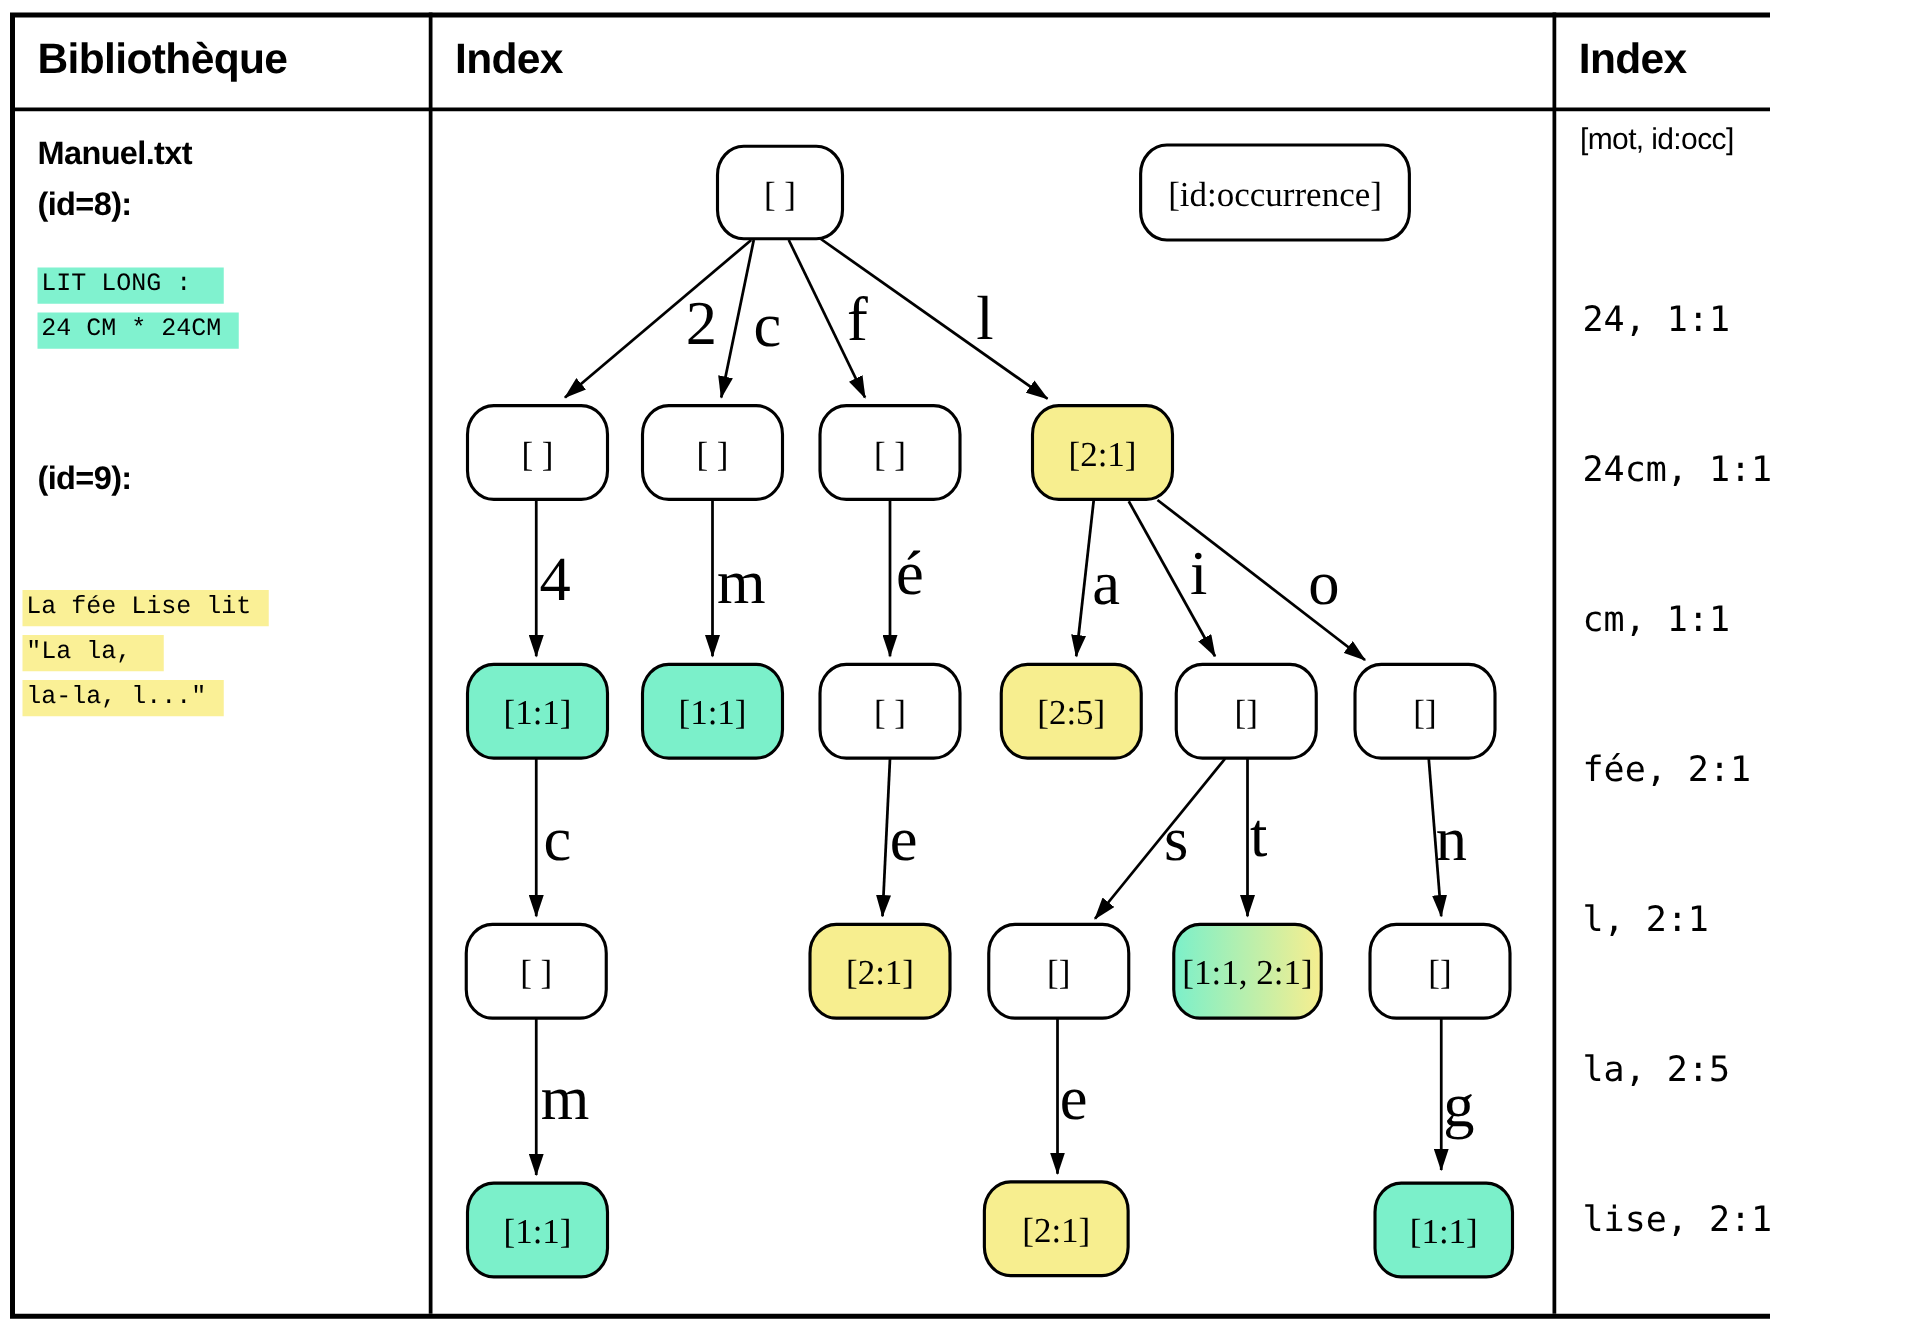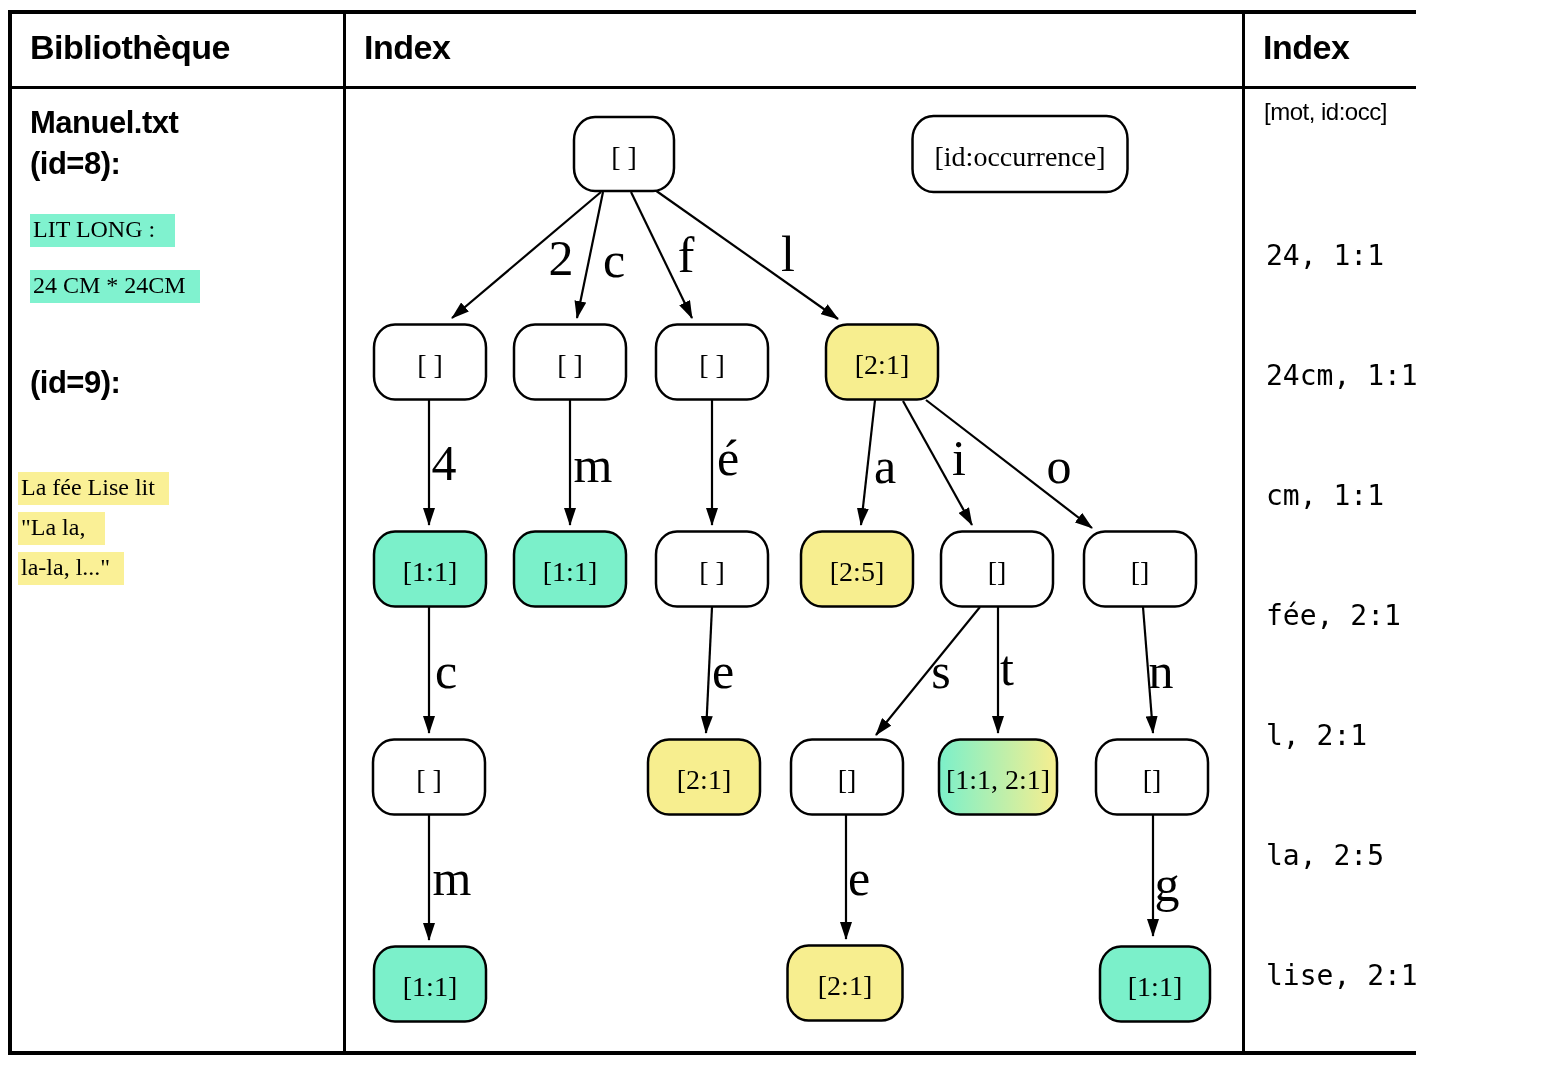--- a/index.html
+++ b/index.html
@@ -2,22 +2,22 @@
 <html><head>
 <meta charset="utf-8">
 <style>
   html,body{margin:0;padding:0;background:#fff;}
   .page{position:relative;width:1416px;height:1065px;background:#fff;overflow:hidden;
         font-family:"Liberation Sans",sans-serif;color:#000;}
   .frame{position:absolute;left:8px;top:10px;width:1521px;height:1037px;border:4px solid #000;}
   .vsep{position:absolute;top:10px;height:1041px;width:3px;background:#000;}
   .hsep{position:absolute;left:8px;top:86px;width:1525px;height:3px;background:#000;}
   .colhead{position:absolute;top:28px;font-size:34px;font-weight:bold;letter-spacing:-0.5px;}
-  .doc-title{position:absolute;font-size:31px;font-weight:bold;line-height:41px;letter-spacing:-0.5px;}
-  .code{position:absolute;font-family:Liberation Serif, serif;font-size:24px;}
+  .doc-title{position:absolute;font-size:26px;font-weight:bold;line-height:41px;letter-spacing:-0.5px;}
+  .code{position:absolute;font-family:Liberation Mono, monospace;font-size:20px;}
   .code .hl-line{display:block;margin-bottom:7px;}
   .code .hl-line span{display:inline-block;white-space:pre;padding:2px 14px 4px 3px;}
   .idx-format{position:absolute;left:1264px;top:98px;font-size:24px;letter-spacing:-0.5px;}
   .idx-list{position:absolute;left:1266px;top:156px;font-family:"DejaVu Sans Mono",monospace;
             font-size:28px;line-height:40px;white-space:pre;}
   svg text{font-family:"Liberation Serif",serif;}
   .node-label{font-size:28px;}
   .edge-label{font-size:50px;}
 </style>
 </head>
@@ -33,21 +33,21 @@
   <div class="colhead" style="left:30px;">Bibliothèque</div>
   <div class="colhead" style="left:364px;">Index</div>
   <div class="colhead" style="left:1263px;">Index</div>
 
   <div class="doc-title" style="left:30px;top:102px;">
     <div>Manuel.txt</div>
     <div>(id=8):</div>
   </div>
   <div class="code" style="left:30px;top:214px;">
     <div class="hl-line"><span style="background: rgb(128, 242, 207);">LIT LONG : </span></div>
-    <div class="hl-line"><span style="background: rgb(128, 242, 207); margin-top: 16px;">24 CM * 24CM</span></div>
+    <div class="hl-line"><span style="background: rgb(128, 242, 207);">24 CM * 24CM</span></div>
   </div>
 
   <div class="doc-title" style="left:30px;top:362px;">
     <div>(id=9):</div>
   </div>
   <div class="code" style="left:18px;top:472px;">
     <div class="hl-line"><span style="background: rgb(250, 240, 150);">La fée Lise lit</span></div>
     <div class="hl-line"><span style="background: rgb(250, 240, 150);">"La la, </span></div>
     <div class="hl-line"><span style="background: rgb(250, 240, 150);">la-la, l..."</span></div>
   </div>

